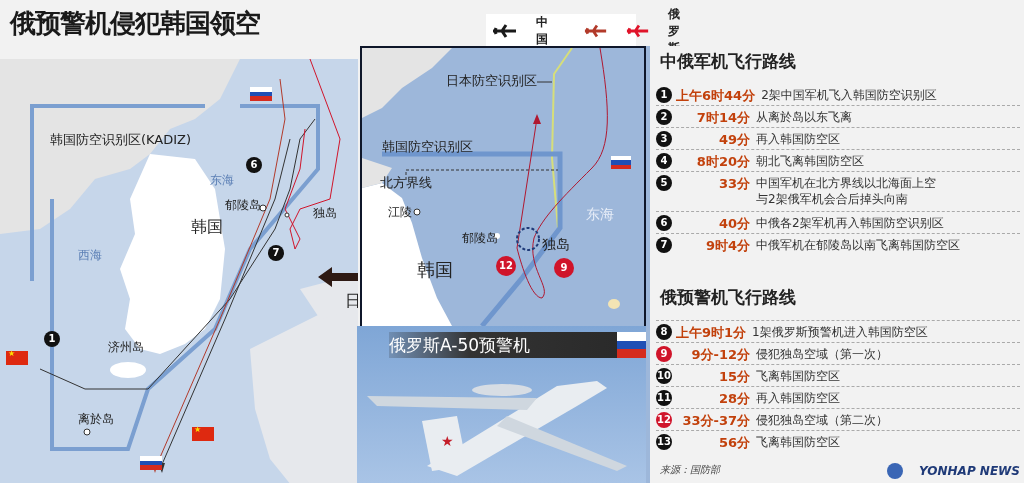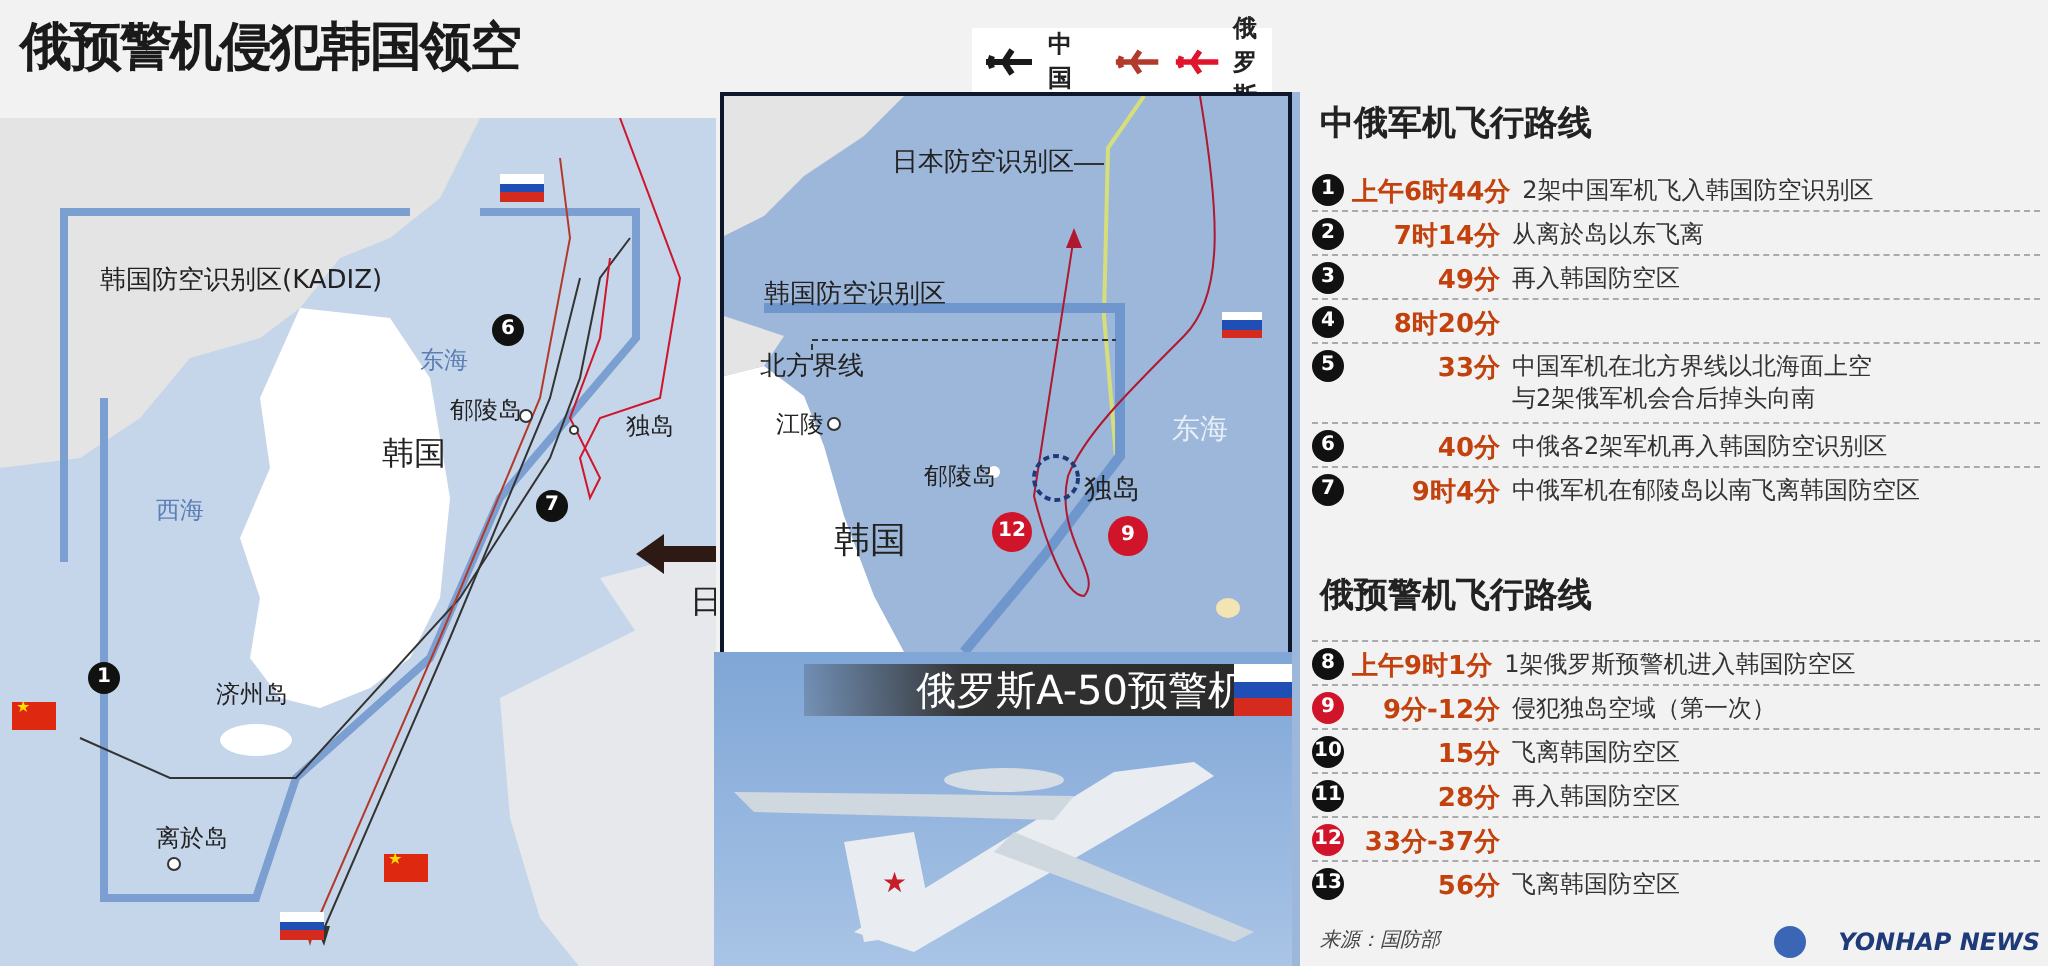--- a/index.html
+++ b/index.html
@@ -1,24 +1,24 @@
 <!DOCTYPE html>
 <html><head>
 <meta charset="utf-8">
 <style>
   * { margin:0; padding:0; box-sizing:border-box; }
   body { width:1024px; height:483px; background:#f2f2f2; font-family:"DejaVu Sans", sans-serif; overflow:hidden; position:relative; }
   .title { position:absolute; left:10px; top:6px; font-size:26px; font-weight:bold; color:#1a1a1a; letter-spacing:-1px; }
-  .legend { position:absolute; left:486px; top:14px; width:150px; height:34px; background:#fff; display:flex; align-items:center; gap:6px; padding-left:6px; font-size:12px; font-weight:bold; color:#222; }
+  .legend { position:absolute; left:486px; top:14px; width:150px; height:34px; background:#fff; display:flex; align-items:center; gap:18px; padding-left:6px; font-size:12px; font-weight:bold; color:#222; }
   .legend svg { display:block; }
   
   .map-main { position:absolute; left:0; top:59px; width:358px; height:437px; background:#c6d6ea; overflow:hidden; }
   .map-inset { position:absolute; left:360px; top:46px; width:286px; height:282px; background:#9db7da; border:2px solid #0f172a; overflow:hidden; }
   .photo { position:absolute; left:357px; top:326px; width:290px; height:157px; background:linear-gradient(180deg,#7fa6d6 0%,#a9c4e6 100%); overflow:hidden; }
-  .photo-bar { position:absolute; left:45px; top:6px; width:230px; height:26px; background:linear-gradient(90deg,rgba(40,40,40,0.2) 0%,#333 35%,#2a2a2a 100%); color:#fff; font-size:20px; text-align:right; padding-right:8px; line-height:26px; }
+  .photo-bar { position:absolute; left:32px; top:6px; width:230px; height:26px; background:linear-gradient(90deg,rgba(40,40,40,0.2) 0%,#333 35%,#2a2a2a 100%); color:#fff; font-size:17px; padding-right:8px; line-height:26px; }
   .flag-ru { position:absolute; display:flex; flex-direction:column; }
   .flag-ru span { display:block; flex:1; }
   .flag-cn { position:absolute; background:#de2910; }
   .flag-cn::after { content:"★"; position:absolute; left:2px; top:-2px; color:#ffde00; font-size:8px; }
   .lbl { position:absolute; font-size:12px; color:#222; white-space:nowrap; }
   .lbl-big { position:absolute; font-size:16px; color:#222; white-space:nowrap;margin-left:39px; }
   .lbl-sea { position:absolute; font-size:12px; color:#5b7fb5; white-space:nowrap; }
   .pin { position:absolute; width:16px; height:16px; border-radius:50%; background:#111; color:#fff; font-size:10px; font-weight:bold; text-align:center; line-height:16px; }
   .pin.red { background:#d0142a; }
   .arrow-pointer { position:absolute; left:318px; top:208px; }
@@ -190,20 +190,21 @@
         <span class="desc">从离於岛以东飞离</span>
       </div>
     <div class="row">
         <span class="num">3</span>
         <span class="time">49分</span>
         <span class="desc">再入韩国防空区</span>
       </div>
     <div class="row">
         <span class="num">4</span>
         <span class="time">8时20分</span>
+        <span class="desc">朝北飞离韩国防空区</span>
       </div>
     <div class="row" style="min-height:40px">
         <span class="num">5</span>
         <span class="time">33分</span>
         <span class="desc" style="max-width:190px">中国军机在北方界线以北海面上空与2架俄军机会合后掉头向南</span>
       </div>
     <div class="row">
         <span class="num">6</span>
         <span class="time">40分</span>
         <span class="desc">中俄各2架军机再入韩国防空识别区</span>
@@ -233,20 +234,21 @@
         <span class="desc">飞离韩国防空区</span>
       </div>
     <div class="row">
         <span class="num">11</span>
         <span class="time">28分</span>
         <span class="desc">再入韩国防空区</span>
       </div>
     <div class="row">
         <span class="num red">12</span>
         <span class="time">33分-37分</span>
+        <span class="desc">侵犯独岛空域（第二次）</span>
       </div>
     <div class="row">
         <span class="num">13</span>
         <span class="time">56分</span>
         <span class="desc">飞离韩国防空区</span>
       </div>
   </div>
 
   <div class="source">来源：国防部</div>
   <div class="brand">

